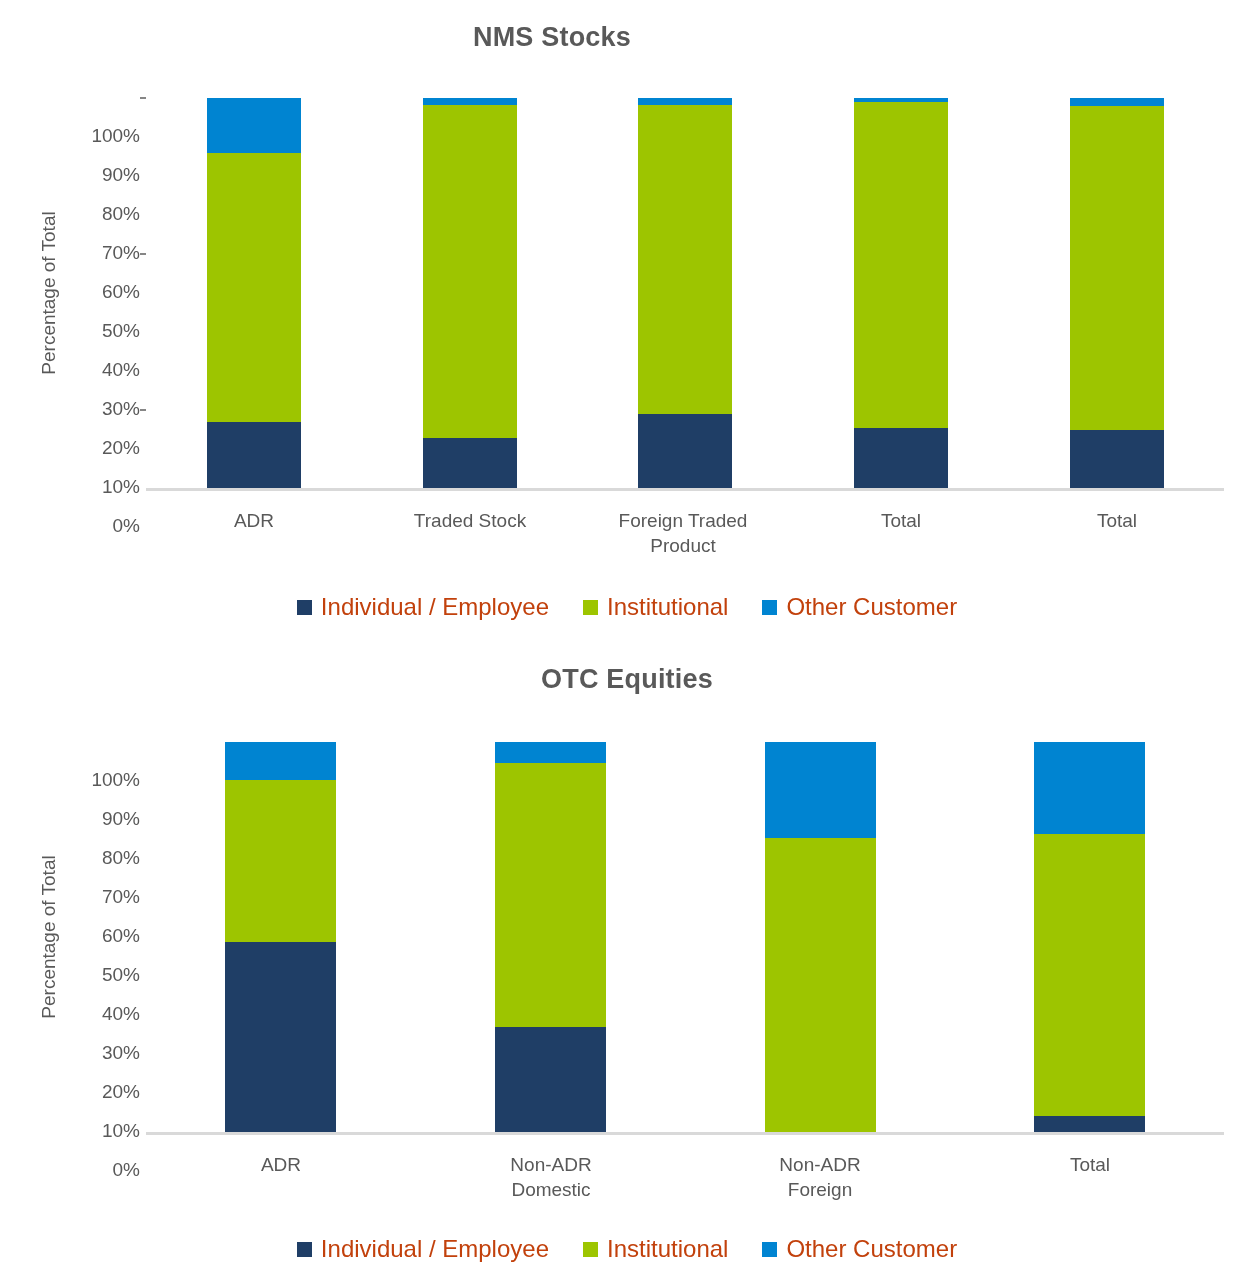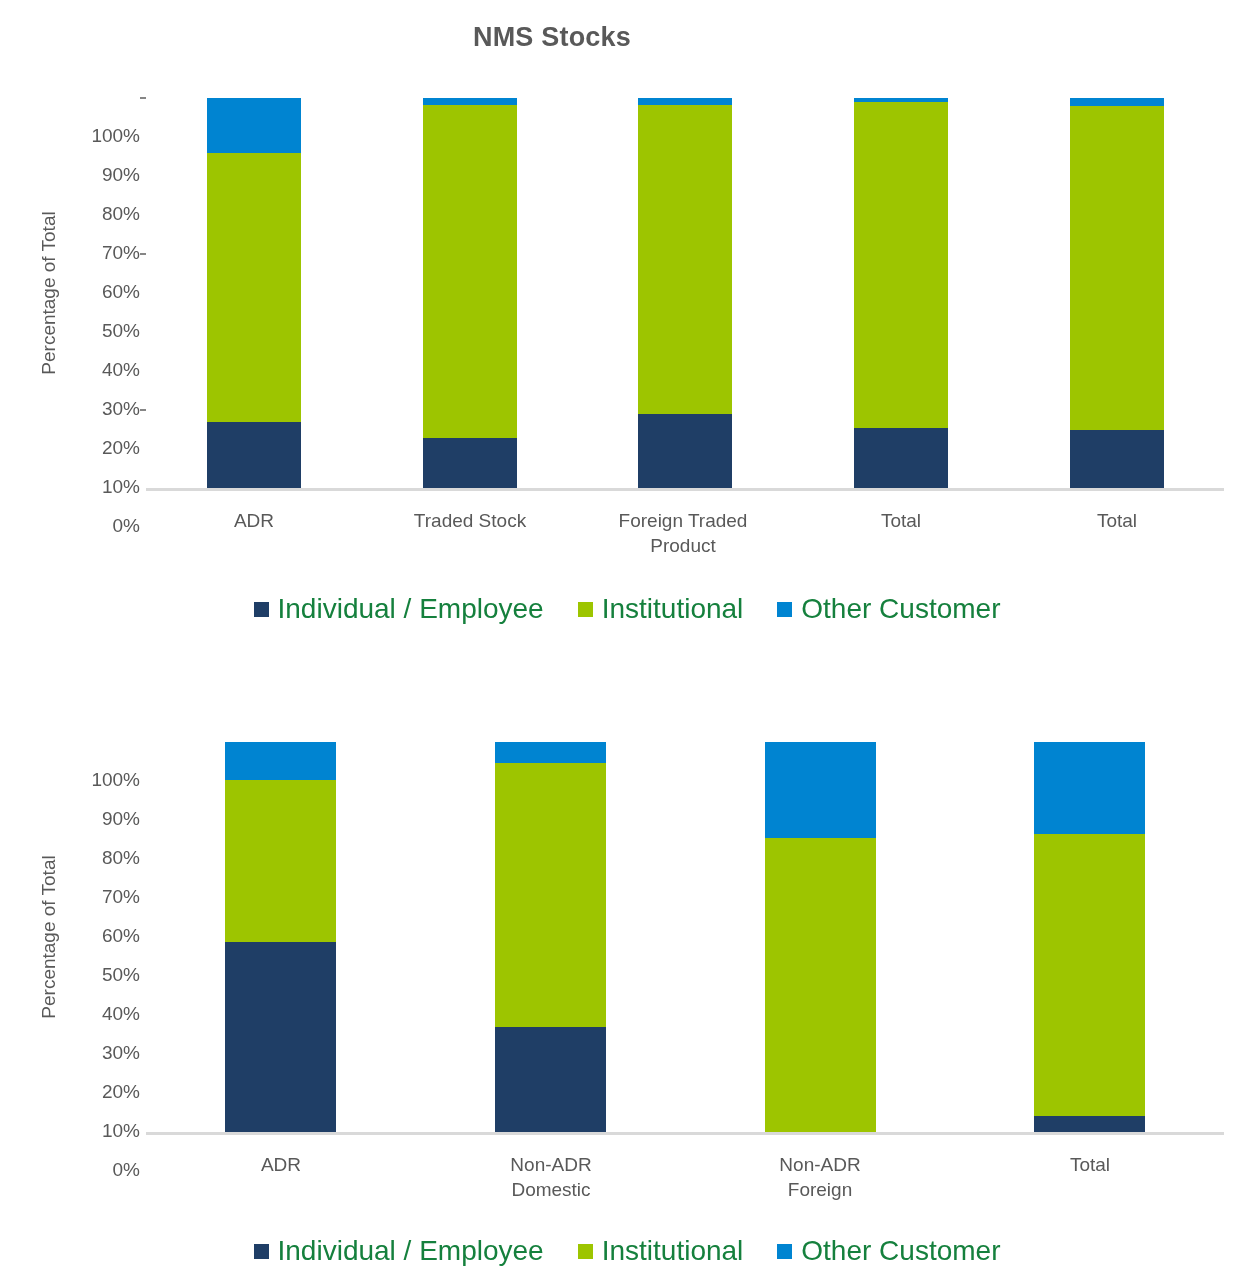--- a/index.html
+++ b/index.html
@@ -76,21 +76,21 @@
   .legend {
     position: absolute;
     display: flex;
     align-items: center;
     justify-content: center;
     gap: 34px;
     width: 100%;
   }
   .legend-item { display: flex; align-items: center; gap: 9px; }
   .legend-swatch { width: 15px; height: 15px; flex: none; }
-  .legend-text { font-size: 28px; color: #15803d; white-space: nowrap; }
+  .legend-text { font-size: 24px; color: #c2410c; white-space: nowrap; }
 </style>
 </head>
 <body>
 
 <div class="page">
 
   <div class="chart-block" style="height:640px;">
 
     <div class="chart-title" style="position:absolute;left:0;top:22px;width:1104px;">NMS Stocks</div>
 
@@ -170,20 +170,21 @@
       </div>
       <div class="legend-item">
         <span class="legend-swatch" style="background:#0084D1;"></span>
         <span class="legend-text">Other Customer</span>
       </div>
     </div>
   </div>
 
   <div class="chart-block" style="position:absolute; left:0; top:644px; height:637px;">
 
+    <div class="chart-title" style="position:absolute;left:0;top:20px;width:1254px;">OTC Equities</div>
 
     <div class="plot-area" style="position:absolute; left:0; top:0; width:1254px; height:560px;">
 
       <div class="y-axis-title" style="left:38px; top:488px;">Percentage of Total</div>
 
       <div class="y-labels" style="left:62px; top:0; height:560px;">
         <div class="y-label" style="top:98px;">100%</div>
         <div class="y-label" style="top:137px;">90%</div>
         <div class="y-label" style="top:176px;">80%</div>
         <div class="y-label" style="top:215px;">70%</div>

